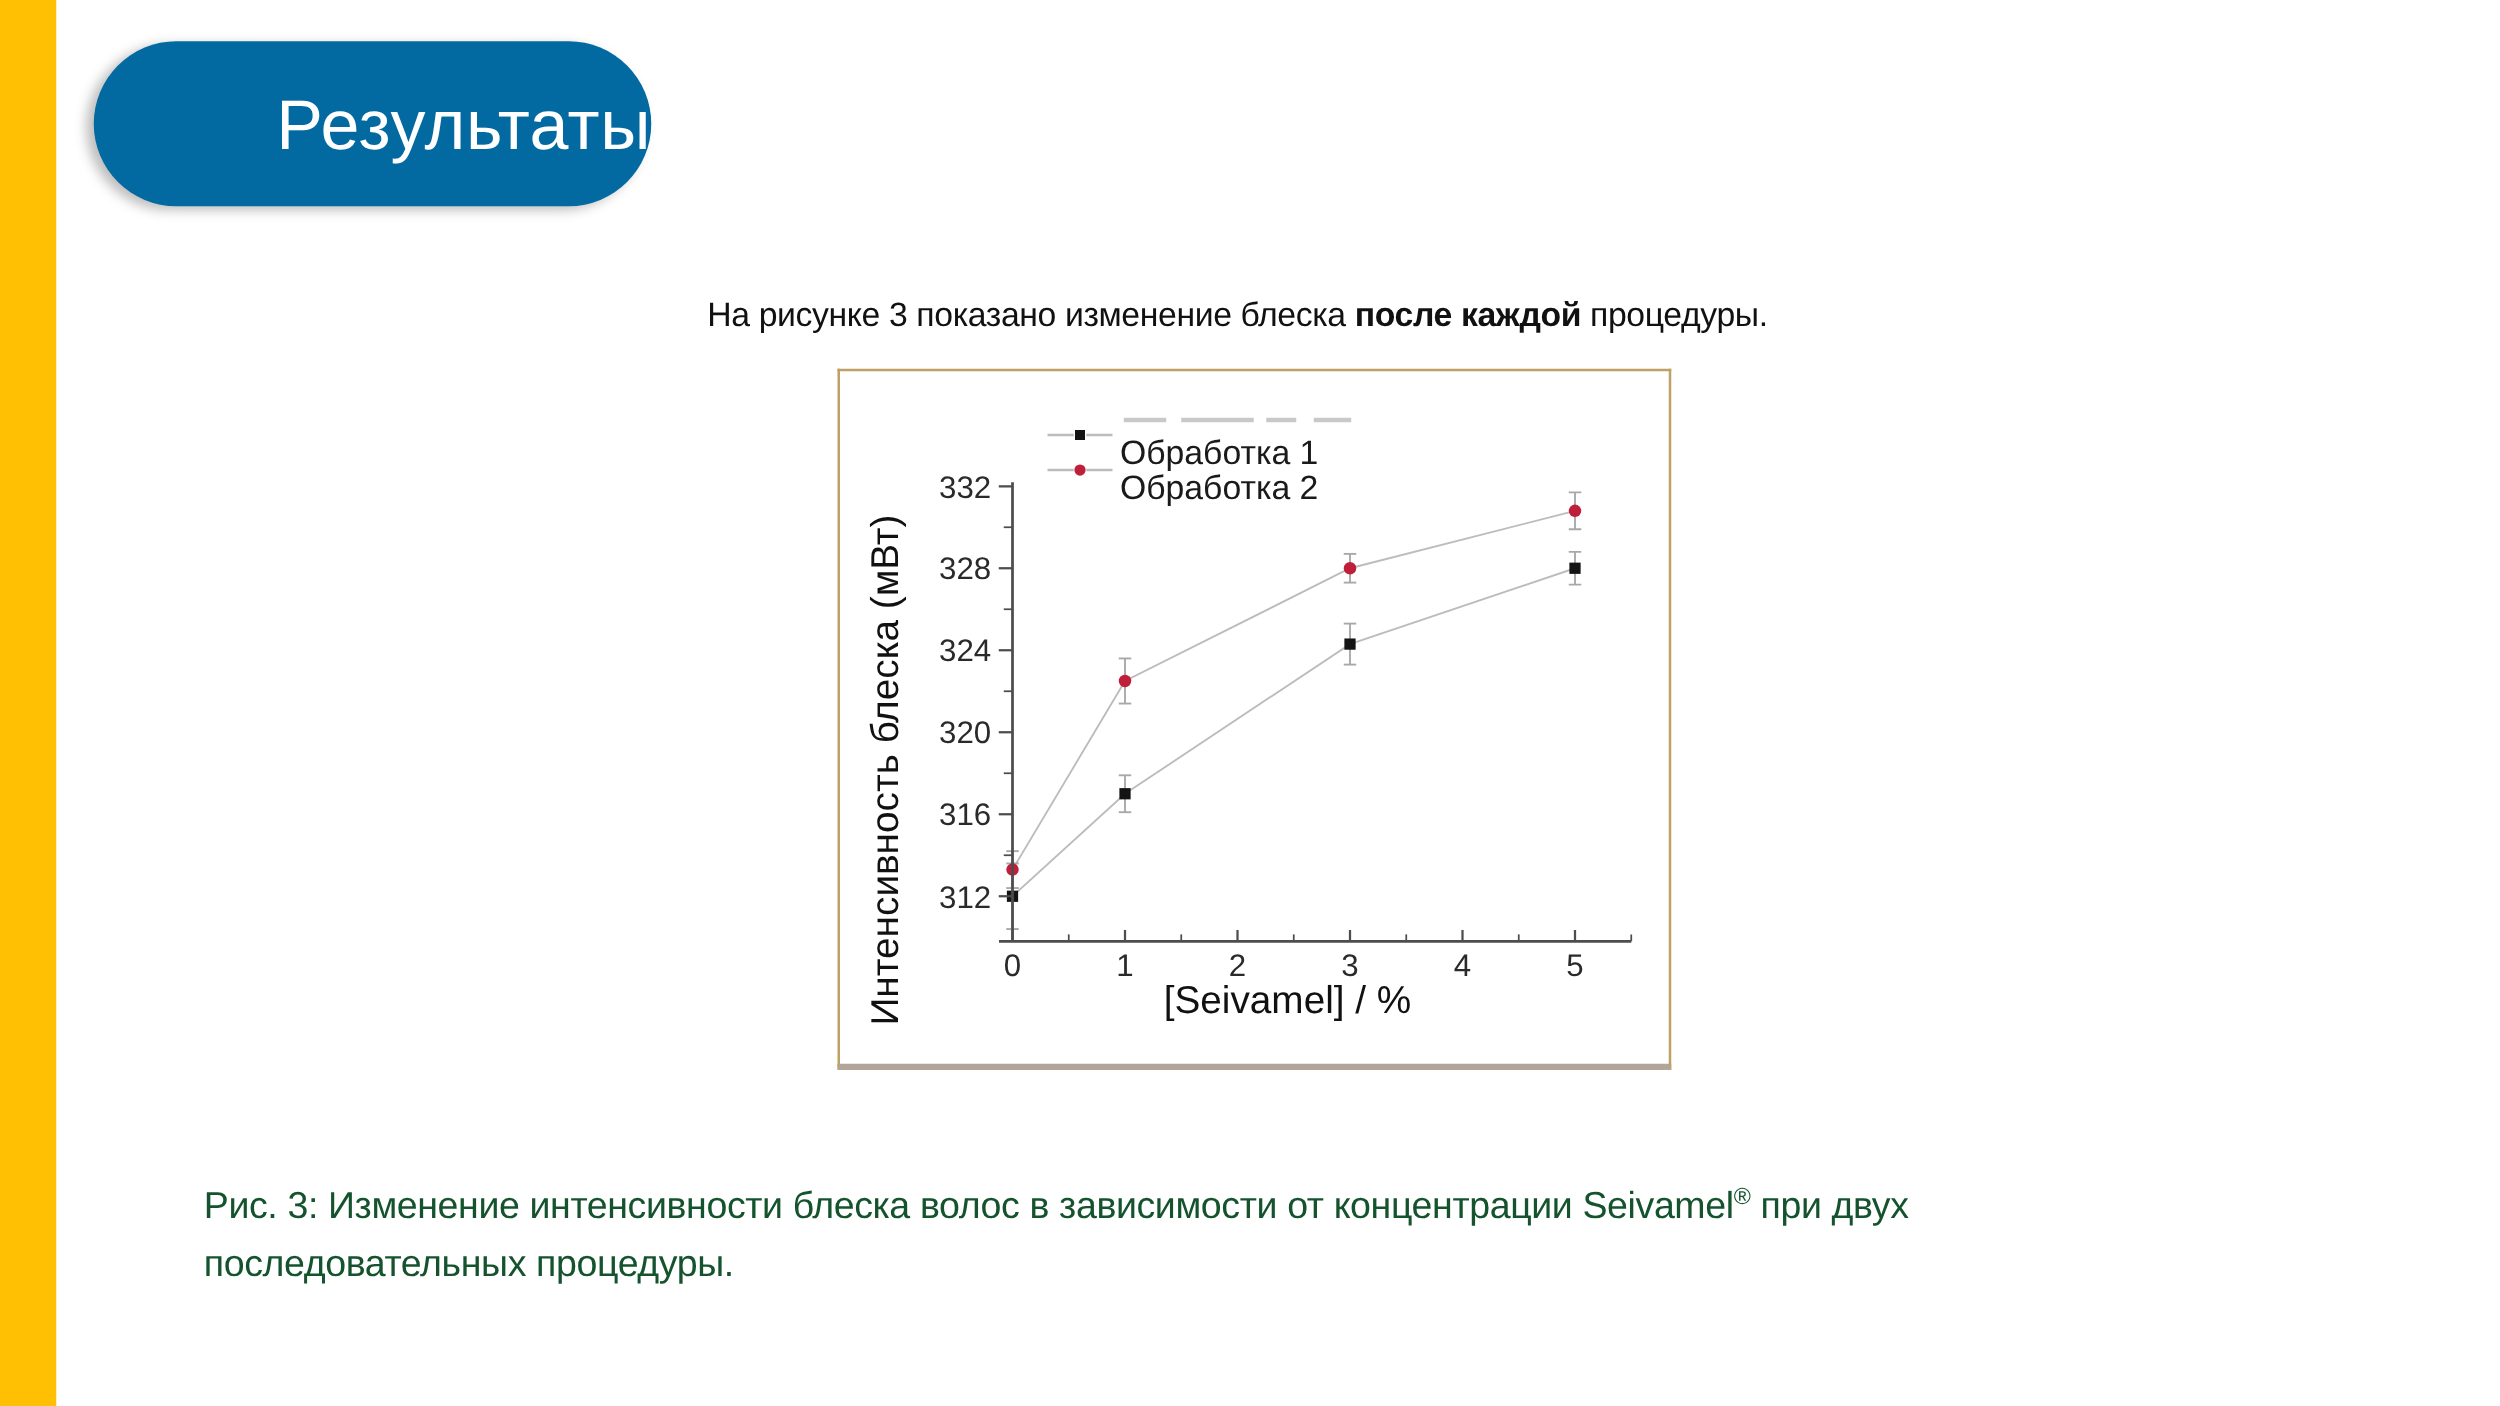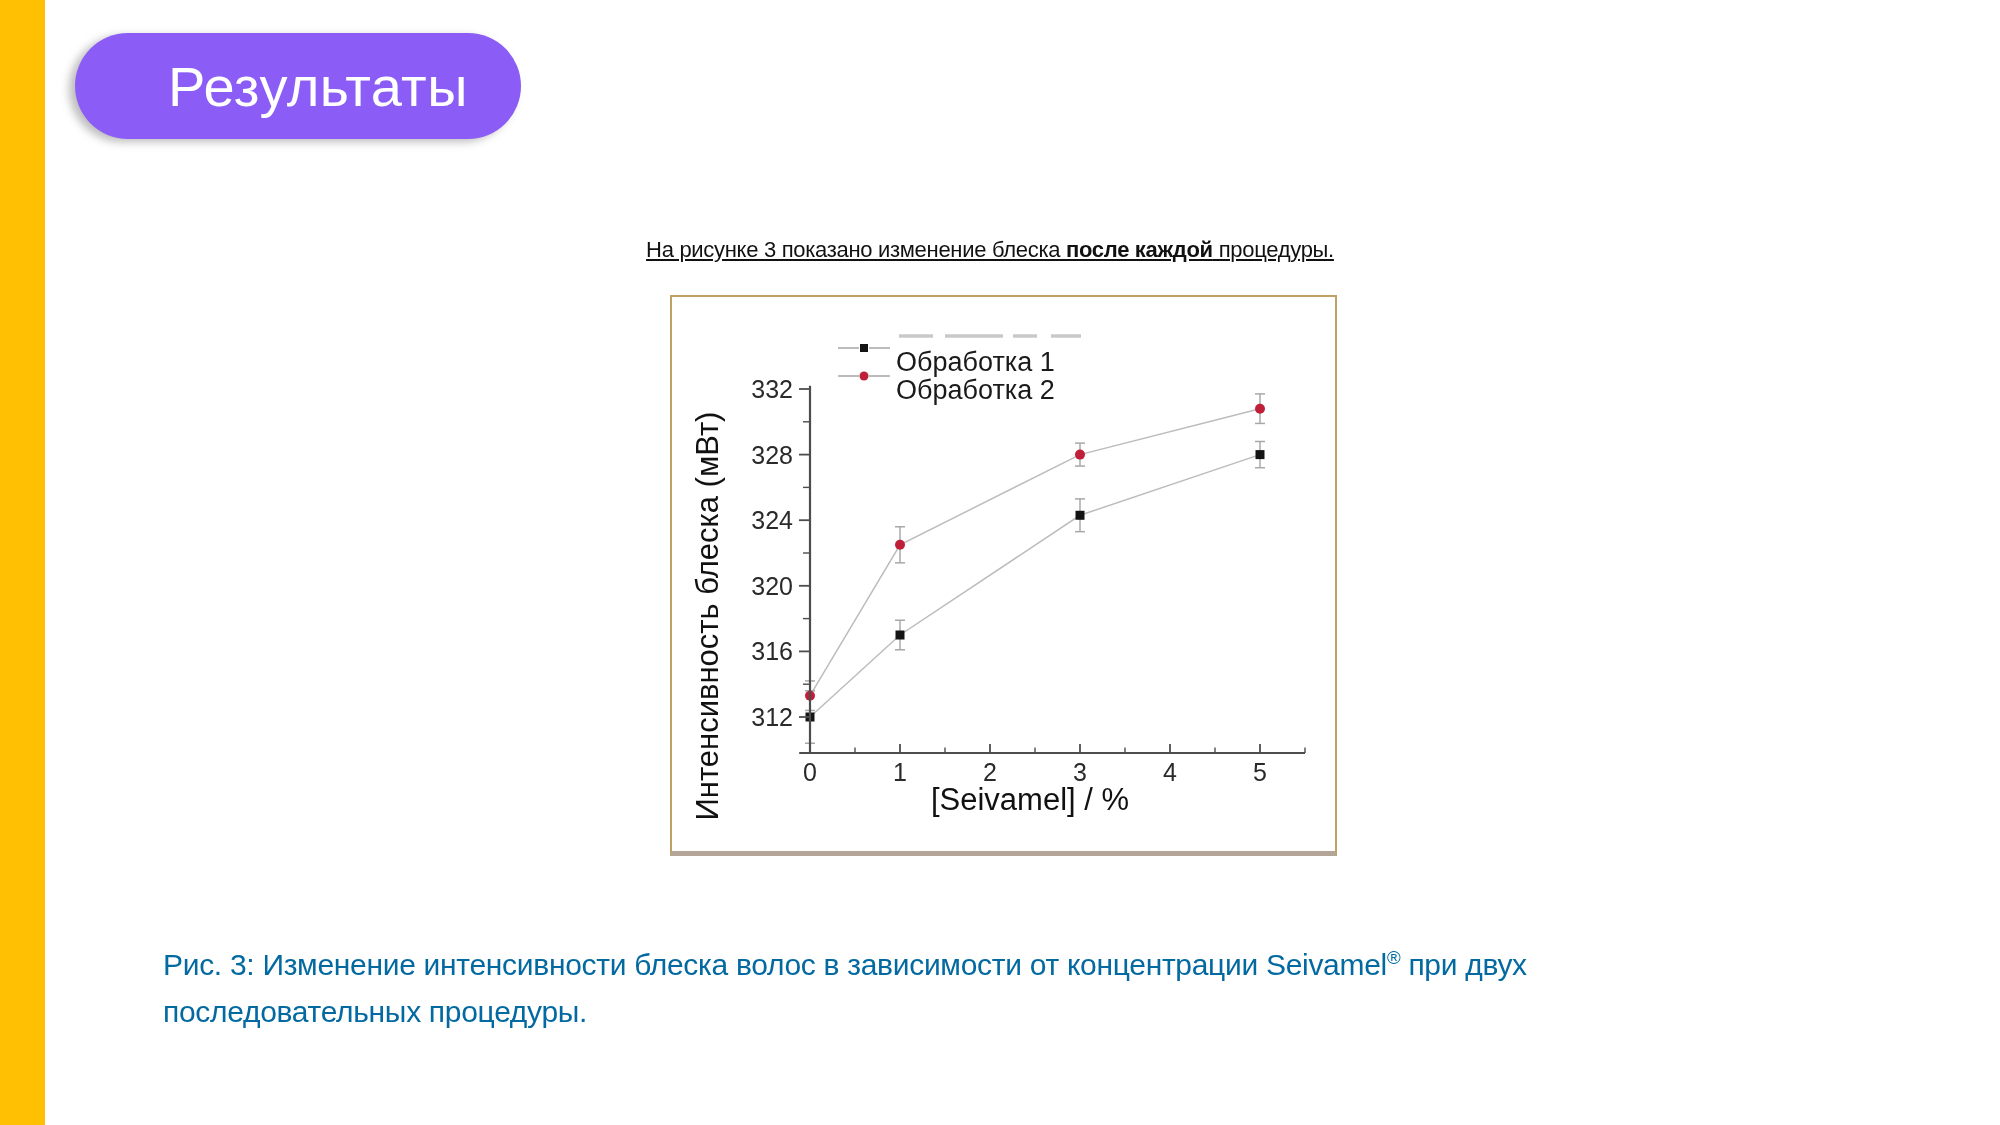--- a/index.html
+++ b/index.html
@@ -1,30 +1,30 @@
 <!DOCTYPE html>
 <html><head>
 <meta charset="utf-8">
 <style>
   html,body{margin:0;padding:0;background:#ffffff;}
   .slide{position:relative;width:2000px;height:1125px;background:#ffffff;overflow:hidden;
          font-family:"Liberation Sans",sans-serif;}
   .accent-bar{position:absolute;left:0;top:0;width:45px;height:1125px;background:#FFC003;}
-  .title-pill{position:absolute;left:75px;top:33px;width:446px;height:106px;border-radius:67px;
-              background:#8b5cf6;display:flex;align-items:center;justify-content:center;
+  .title-pill{position:absolute;left:75px;top:33px;width:446px;height:132px;border-radius:67px;
+              background:#0369a1;display:flex;align-items:center;justify-content:flex-end;
               box-sizing:border-box;padding-left:40px;
               box-shadow:-6px 3px 9px rgba(90,90,90,0.40);}
   .title-pill span{color:#ffffff;font-size:56px;letter-spacing:0.5px;}
   .intro{position:absolute;left:45px;top:237px;width:1890px;text-align:center;
-         font-size:22px;color:#111111;letter-spacing:-0.3px;text-decoration:underline;}
+         font-size:27px;color:#111111;letter-spacing:-0.3px;}
   .intro .b{font-weight:bold;}
   .figure{position:absolute;left:670px;top:295px;width:667px;height:561px;background:#ffffff;
           box-sizing:border-box;border:2px solid #bfa065;border-bottom:5px solid #b3a598;}
   .figure svg{display:block;}
-  .caption{position:absolute;left:163px;top:941px;width:1650px;font-size:30px;color:#0369a1;
+  .caption{position:absolute;left:163px;top:941px;width:1650px;font-size:30px;color:#14532d;
            line-height:1.57;letter-spacing:-0.3px;}
   .caption sup{font-size:0.62em;vertical-align:super;line-height:0;}
 </style>
 </head>
 <body>
 
 <div class="slide">
 
   <div class="accent-bar"></div>
 

